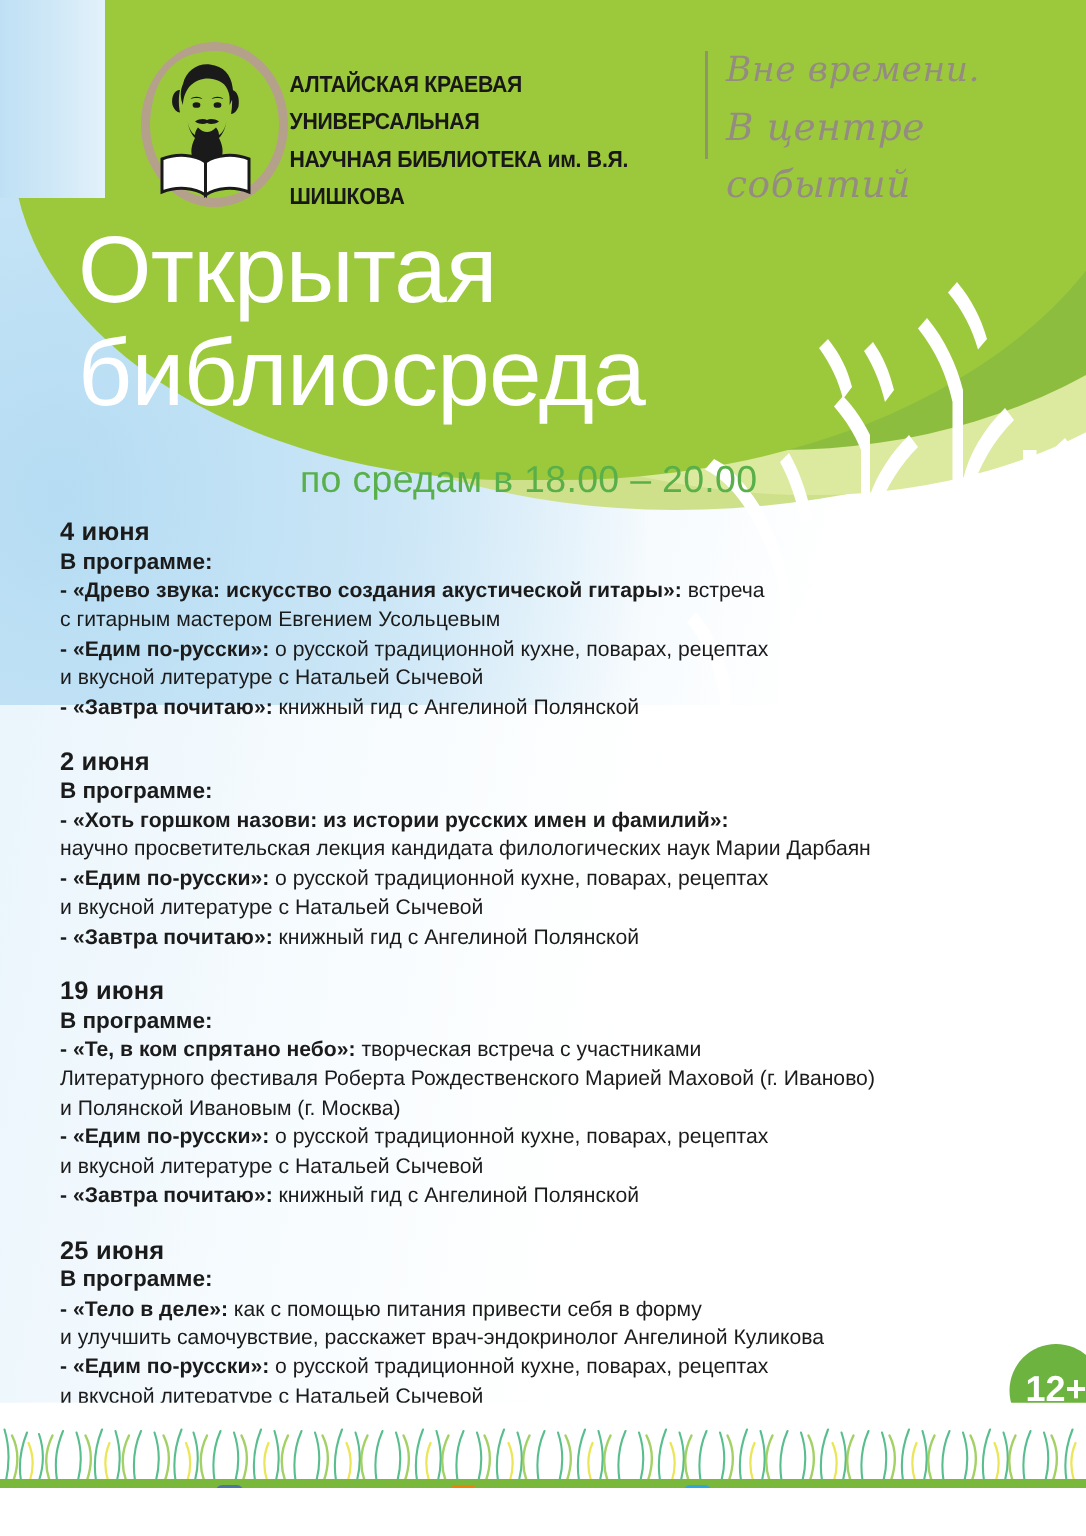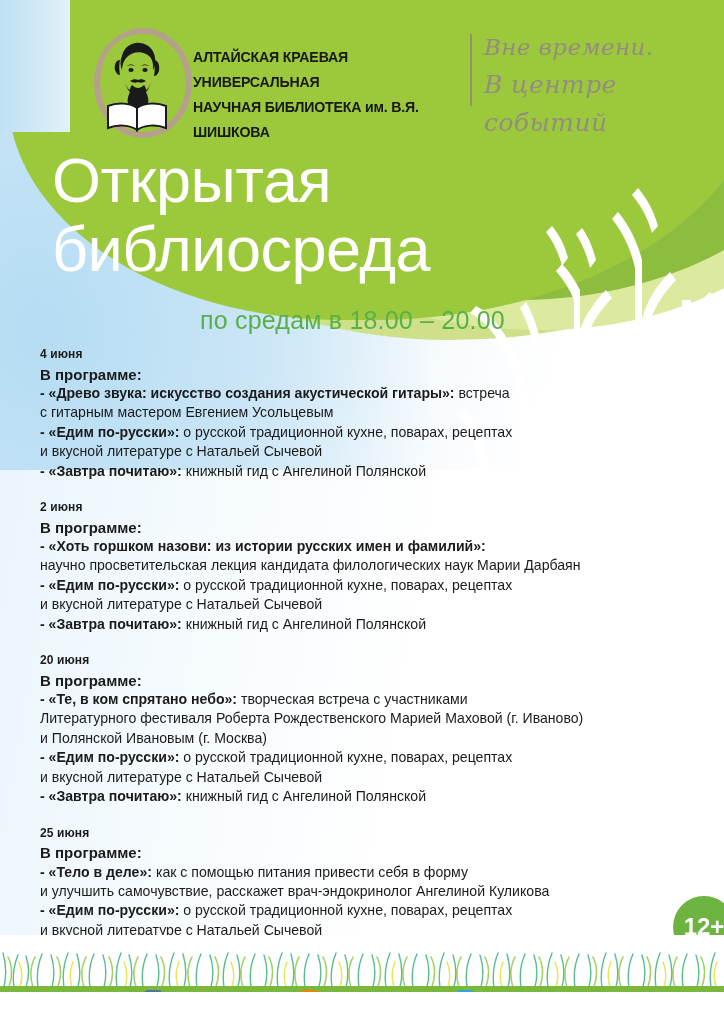--- a/index.html
+++ b/index.html
@@ -159,21 +159,21 @@
 
   
   .program{
     position:absolute; left:40px; top:345px;
     width:660px;
   }
   .block{ margin-bottom:17px; }
   .block .date{
     color:#1b1b1b;
     font-weight:bold;
-    font-size:12px;
+    font-size:17px;
     line-height:19.5px;
     letter-spacing:0.1px;
   }
   .block .inprog{
     color:#1b1b1b;
     font-weight:bold;
     font-size:15px;
     line-height:19.5px;
   }
   .item{
@@ -336,21 +336,21 @@
       <div class="block">
         <div class="date">2 июня</div>
         <div class="inprog">В программе:</div>
         <div class="item"><b>- «Хоть горшком назови: из истории русских имен и фамилий»:</b></div>
         <div class="item">научно просветительская лекция кандидата филологических наук Марии Дарбаян</div>
         <div class="item"><b>- «Едим по-русски»:</b><span> о русской традиционной кухне, поварах, рецептах</span></div>
         <div class="item">и вкусной литературе с Натальей Сычевой</div>
         <div class="item"><b>- «Завтра почитаю»:</b><span> книжный гид с Ангелиной Полянской</span></div>
       </div>
       <div class="block">
-        <div class="date">20 июня</div>
+        <div class="date">19 июня</div>
         <div class="inprog">В программе:</div>
         <div class="item"><b>- «Те, в ком спрятано небо»:</b><span> творческая встреча с участниками</span></div>
         <div class="item">Литературного фестиваля Роберта Рождественского Марией Маховой (г. Иваново)</div>
         <div class="item">и Полянской Ивановым (г. Москва)</div>
         <div class="item"><b>- «Едим по-русски»:</b><span> о русской традиционной кухне, поварах, рецептах</span></div>
         <div class="item">и вкусной литературе с Натальей Сычевой</div>
         <div class="item"><b>- «Завтра почитаю»:</b><span> книжный гид с Ангелиной Полянской</span></div>
       </div>
       <div class="block">
         <div class="date">25 июня</div>

